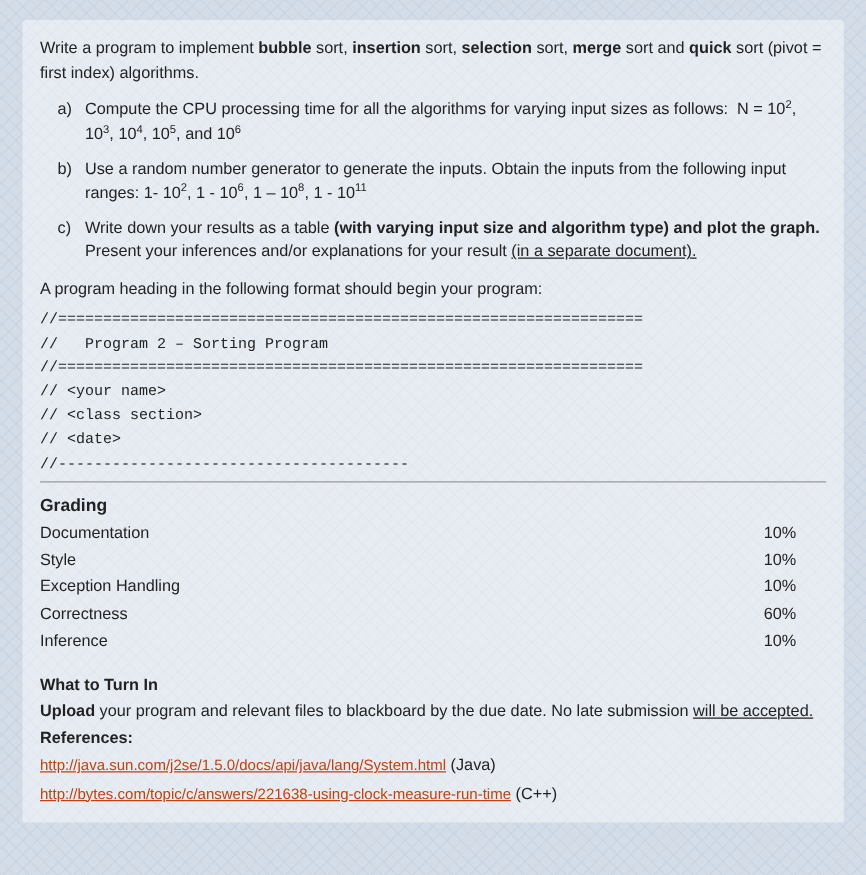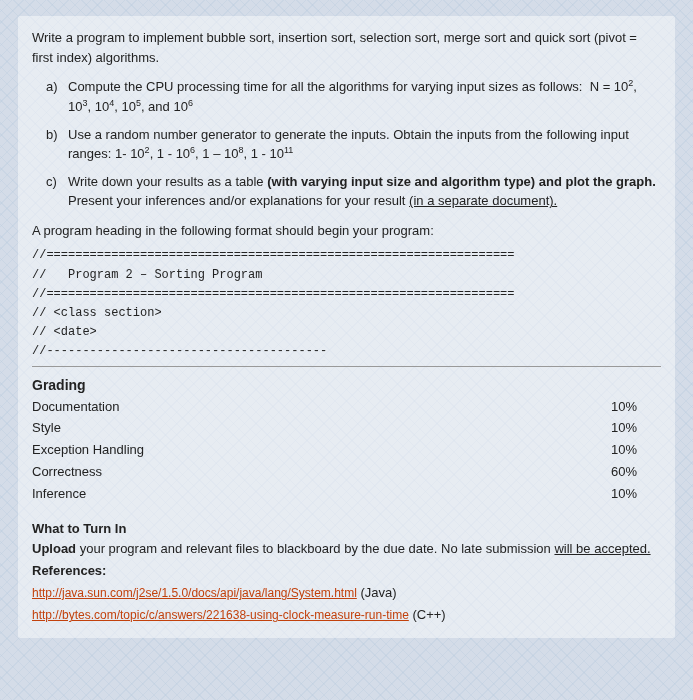--- a/index.html
+++ b/index.html
@@ -38,21 +38,21 @@
       padding: 12px 14px;
       border-radius: 2px;
     }
 
     .intro-text {
       margin-bottom: 10px;
       line-height: 1.5;
     }
 
     .intro-text b {
-      font-weight: normal;
+      font-weight: bold;
     }
 
     .task-list {
       margin-left: 14px;
       margin-bottom: 10px;
     }
 
     .task-item {
       display: flex;
       margin-bottom: 8px;
@@ -176,20 +176,21 @@
     </div>
 
   </div>
 
   <p class="format-intro">A program heading in the following format should begin your program:</p>
 
   <div class="code-block">
     <div>//=================================================================</div>
     <div>//&nbsp;&nbsp; Program 2 – Sorting Program</div>
     <div>//=================================================================</div>
+    <div>// &lt;your name&gt;</div>
     <div>// &lt;class section&gt;</div>
     <div>// &lt;date&gt;</div>
     <div>//---------------------------------------</div>
   </div>
 
   <div class="grading-section">
     <div class="grading-title">Grading</div>
     <div class="grading-row">
       <span class="grading-label">Documentation</span>
       <span class="grading-value">10%</span>

